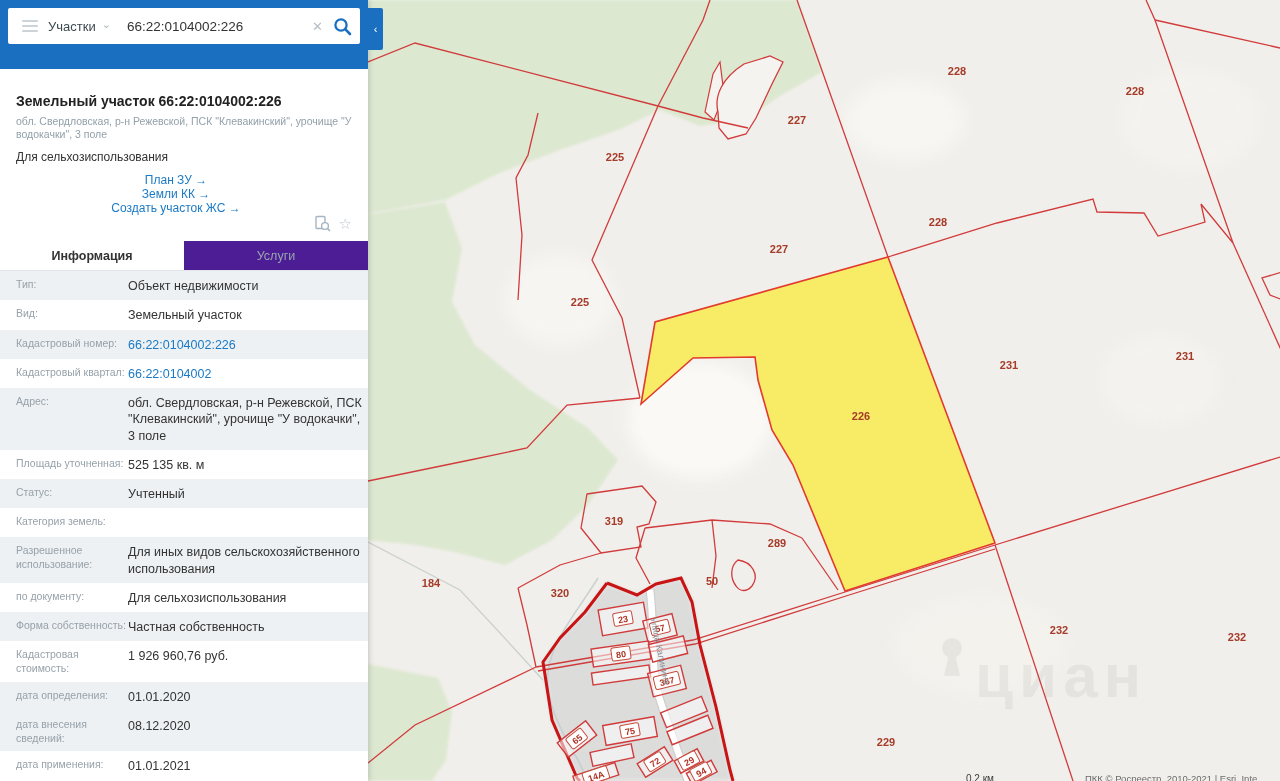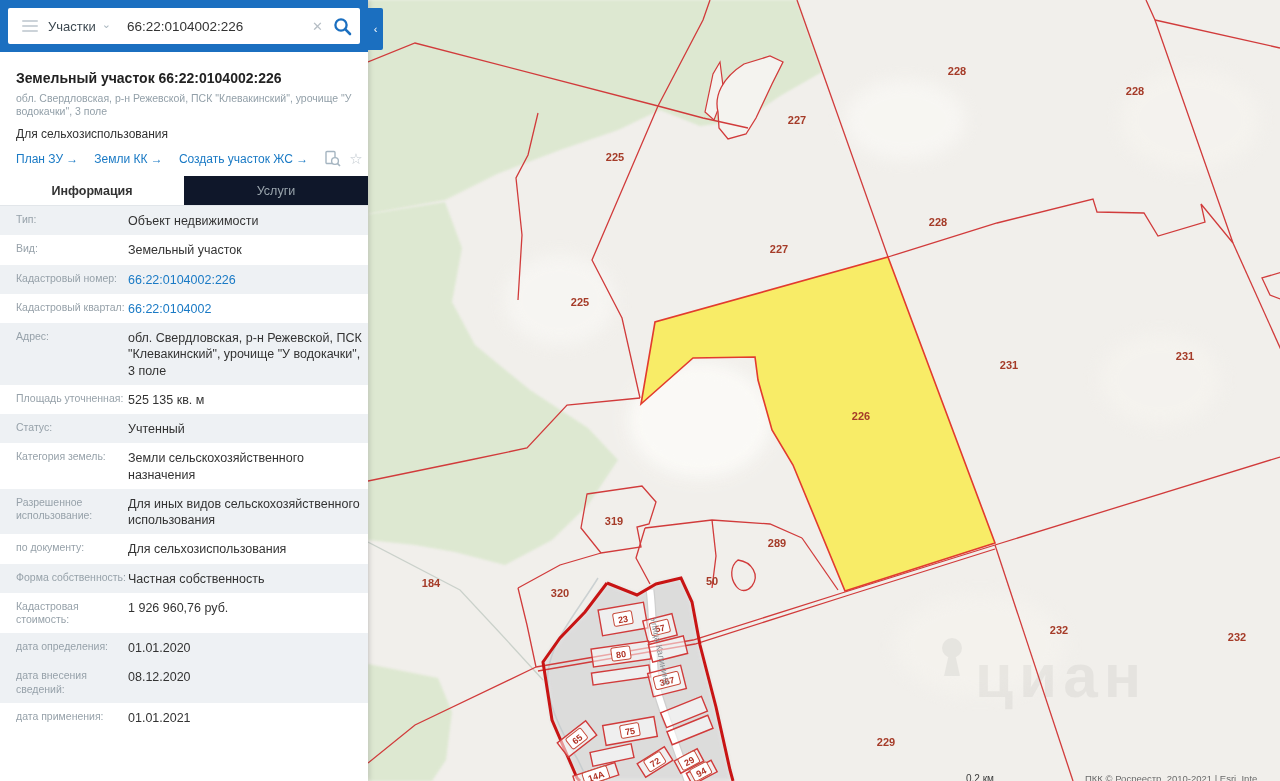--- a/index.html
+++ b/index.html
@@ -6,46 +6,46 @@
   *{box-sizing:border-box;}
   .stage{position:relative;width:1280px;height:781px;overflow:hidden;
          background:#f1efeb;font-family:"Liberation Sans",sans-serif;}
 
   
   .map-wrap{position:absolute;left:368px;top:0;width:912px;height:781px;}
 
   
   .sidebar{position:absolute;left:0;top:0;width:368px;height:781px;background:#fff;
            box-shadow:0 0 6px rgba(0,0,0,.25);}
-  .search-bar{height:52px;background:#1b6fc0;padding:8px;}
+  .search-bar{height:69px;background:#1b6fc0;padding:8px;}
   .search-box{background:#fff;border-radius:2px;height:36px;display:flex;align-items:center;padding:0 8px;}
   .hamburger{display:flex;flex-direction:column;gap:3px;width:16px;margin:0 10px 0 6px;cursor:pointer;}
   .hamburger span{display:block;height:2px;background:#ccd3d9;border-radius:1px;}
   .cat-select{display:flex;align-items:center;gap:6px;cursor:pointer;margin-right:14px;}
   .cat-select .cat-label{font-size:13px;color:#3c4850;}
   .cat-select .chev{font-size:11px;color:#a9b6bf;line-height:1;transform:translateY(-2px);}
   .search-input{flex:1;border:none;outline:none;font-size:13.5px;color:#333;
                 font-family:"Liberation Sans",sans-serif;min-width:0;}
   .clear-x{color:#b6bec5;font-size:13px;margin:0 10px;cursor:pointer;}
   .mag-btn{cursor:pointer;display:flex;align-items:center;}
   .collapse-tab{position:absolute;left:368px;top:8px;width:15px;height:42px;background:#1b6fc0;
                 color:#fff;display:flex;align-items:center;justify-content:center;
                 font-size:11px;border-radius:0 2px 2px 0;cursor:pointer;}
-  .panel-head{padding:18px 16px 0 16px;}
+  .panel-head{padding:24px 16px 0 16px;}
   .p-title{font-size:14px;font-weight:bold;color:#222;line-height:1.2;}
   .p-sub{font-size:10.5px;color:#93a0a9;line-height:1.3;margin-top:5px;}
   .p-usage{font-size:12px;color:#333;margin-top:8px;}
-  .p-links{display:flex;align-items:center;margin-top:9px;padding-bottom:9px;}
+  .p-links{display:flex;align-items:center;margin-top:9px;padding-bottom:9px;flex-direction:column;}
   .p-link{font-size:12px;color:#1a7ac5;margin-right:16px;cursor:pointer;white-space:nowrap;}
   .p-icons{margin-left:auto;display:flex;align-items:center;gap:8px;}
   .star{font-size:15px;color:#c0c8cf;cursor:pointer;line-height:1;}
   .tabbar{display:flex;height:30px;border-bottom:1px solid #e2e6ea;text-align:right;}
   .tab{flex:1;display:flex;align-items:center;justify-content:center;font-size:12.5px;cursor:pointer;}
   .tab.active{background:#fff;color:#333;font-weight:bold;}
-  .tab.inactive{background:#0f172a;color:#9aa5ad;}
+  .tab.inactive{background:#4c1d95;color:#9aa5ad;}
   .info-row{display:flex;min-height:29px;padding:7px 0 6px;}
   .info-row.light{background:#eef1f4;}
   .info-label{width:128px;padding-left:16px;font-size:10.5px;color:#97a2aa;line-height:1.3;flex:none;}
   .info-value{flex:1;padding-right:6px;font-size:12.5px;color:#333;line-height:1.3;}
   .info-value.link{color:#1a7ac5;cursor:pointer;}
 
   
   text{font-family:"Liberation Sans",sans-serif;}
   .parcel-label{font-size:11px;font-weight:600;fill:#a53b28;text-anchor:middle;}
   .vnum{font-size:9px;font-weight:bold;fill:#b03325;text-anchor:middle;}
@@ -296,21 +296,20 @@
         <div class="info-row">
           <div class="info-label">Площадь уточненная:</div>
           <div class="info-value">525 135 кв. м</div>
         </div>
         <div class="info-row light">
           <div class="info-label">Статус:</div>
           <div class="info-value">Учтенный</div>
         </div>
         <div class="info-row">
           <div class="info-label">Категория земель:</div>
-          <div class="info-value">Земли сельскохозяйственного назначения</div>
         </div>
         <div class="info-row light">
           <div class="info-label">Разрешенное использование:</div>
           <div class="info-value">Для иных видов сельскохозяйственного использования</div>
         </div>
         <div class="info-row">
           <div class="info-label">по документу:</div>
           <div class="info-value">Для сельхозиспользования</div>
         </div>
         <div class="info-row light">

